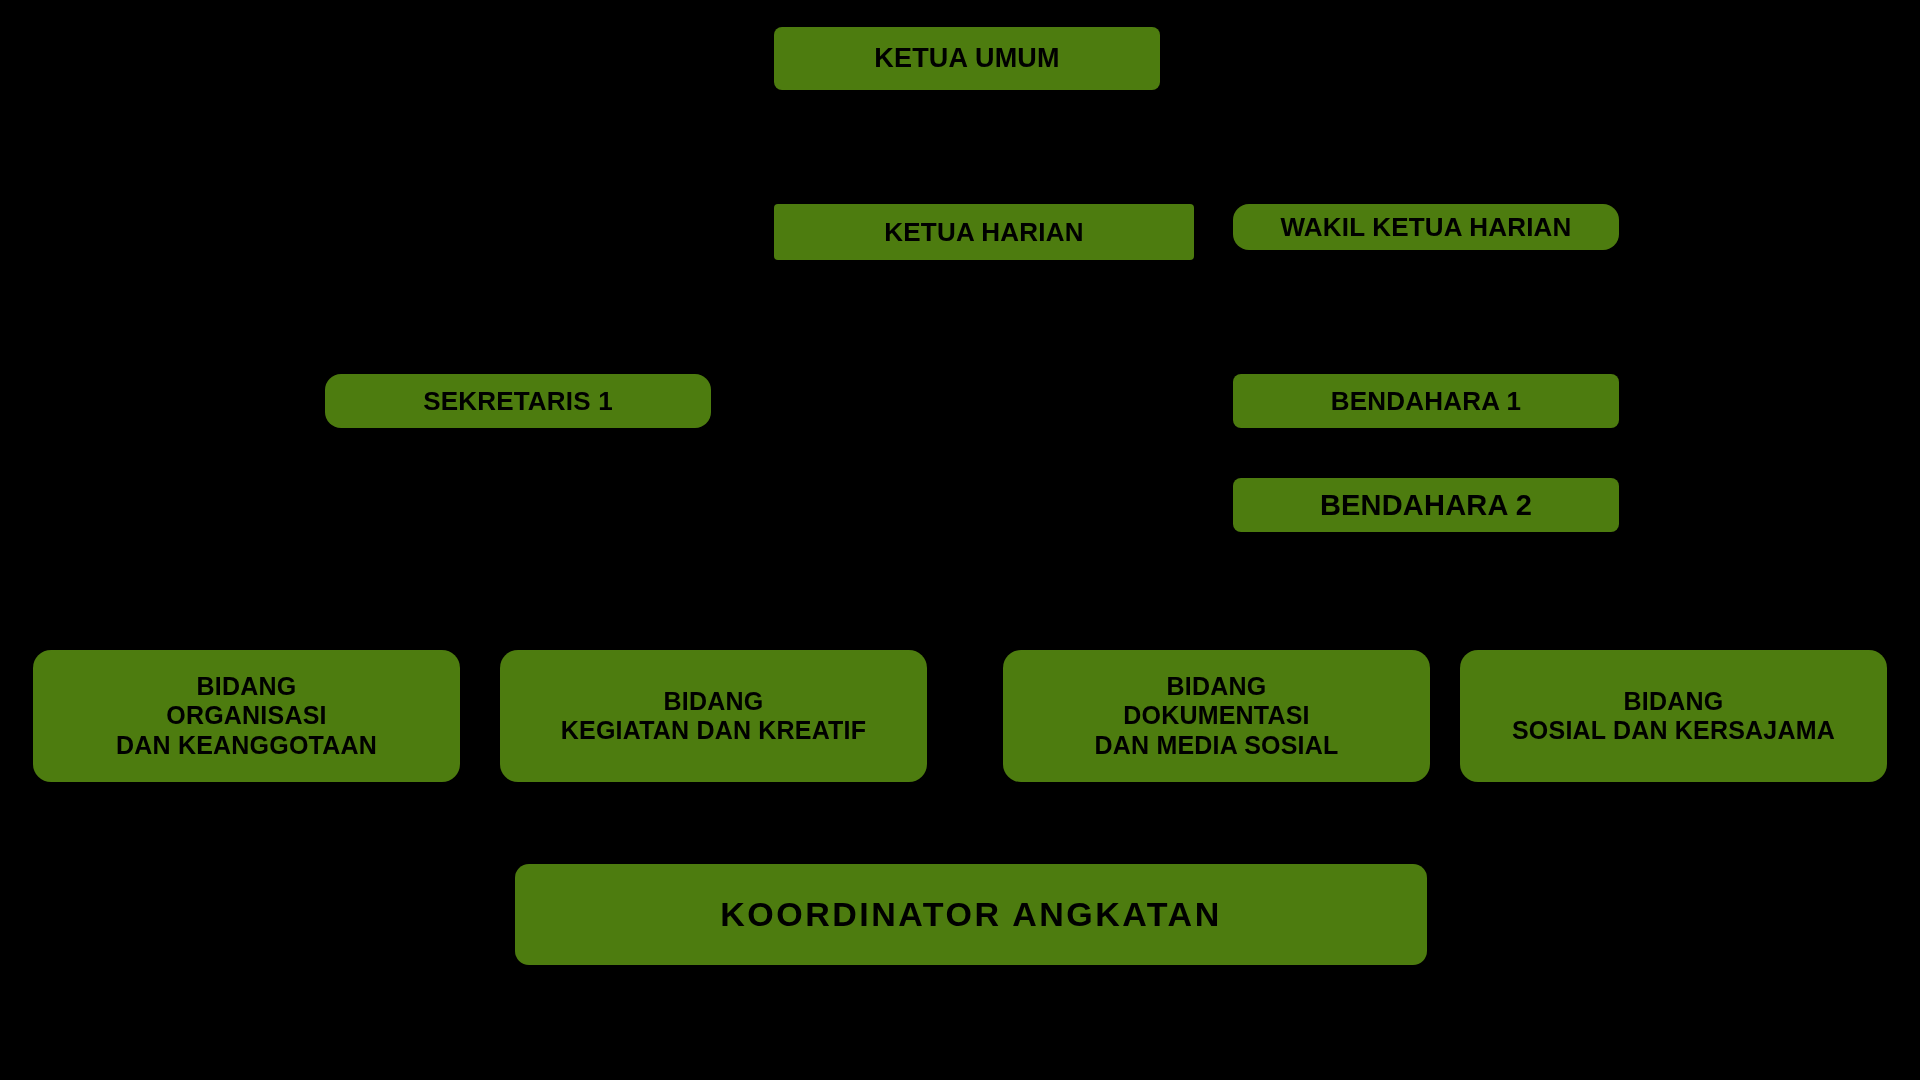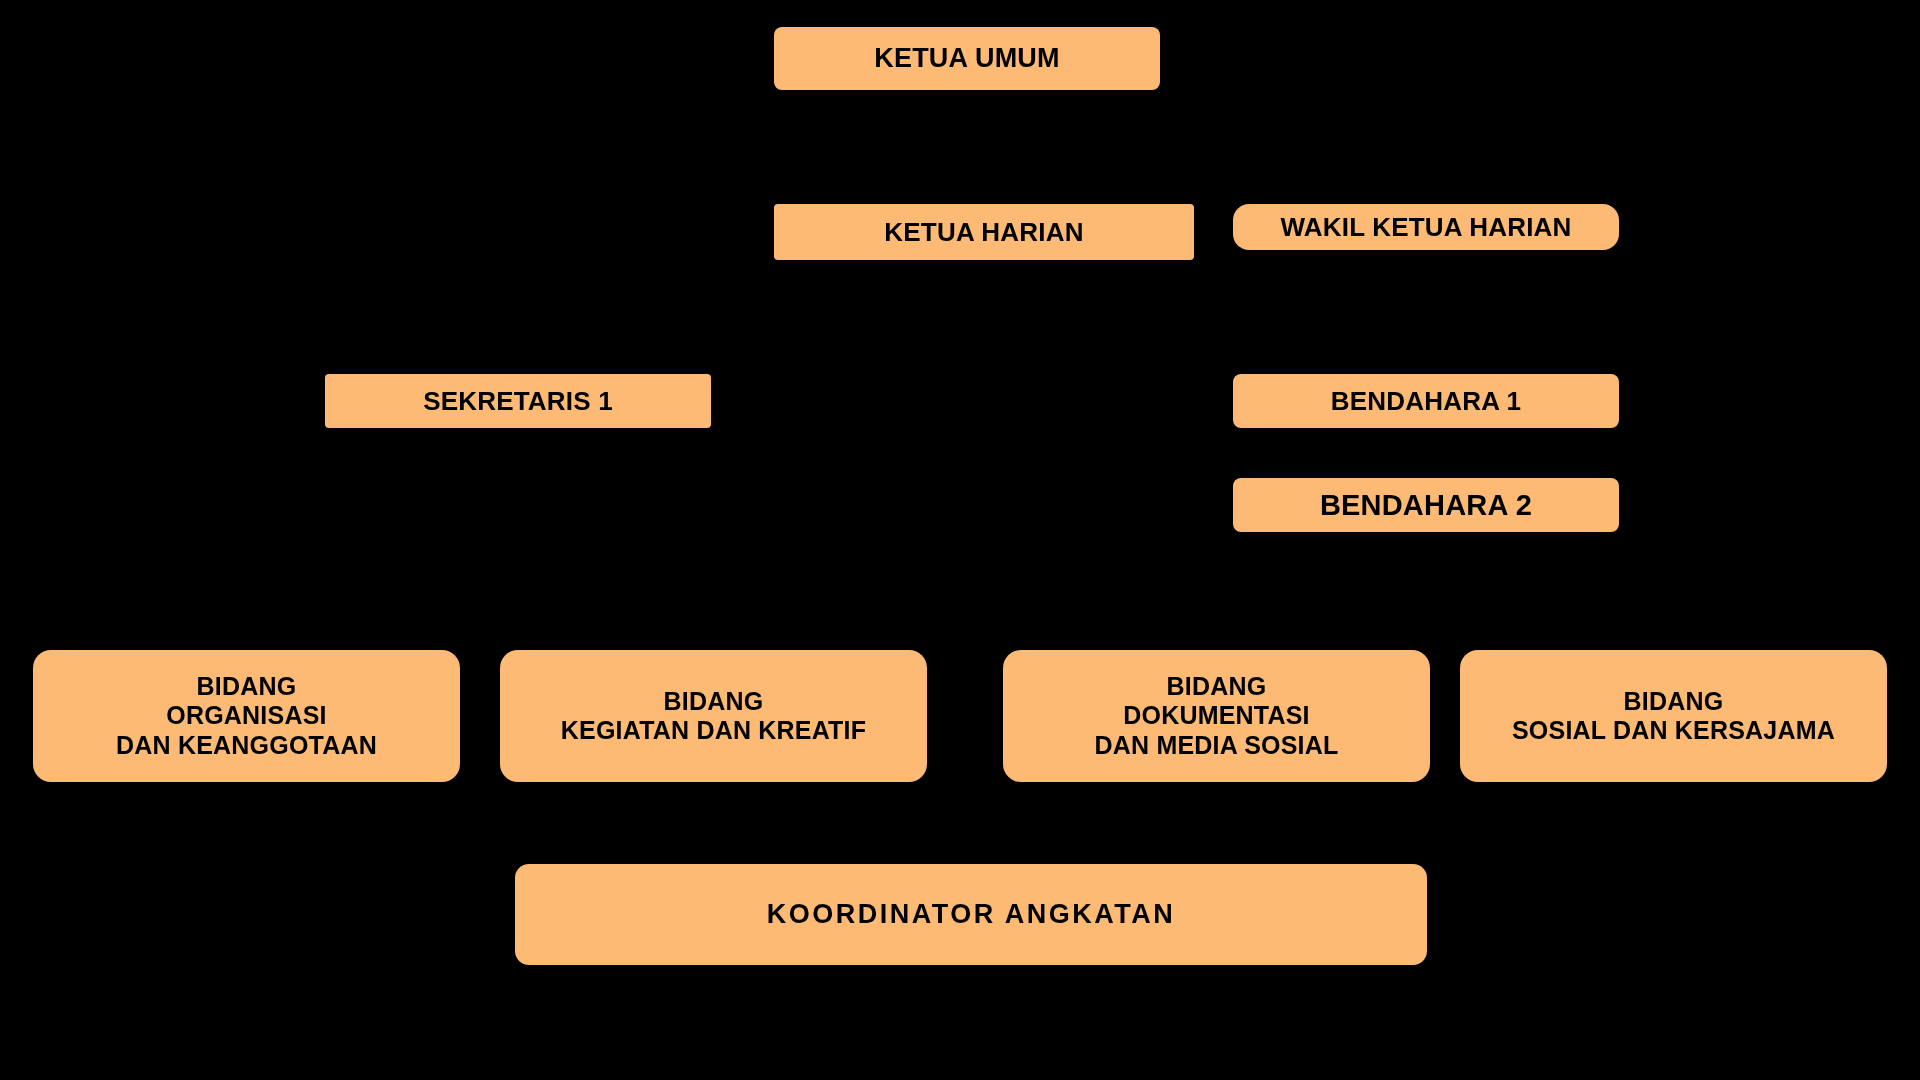--- a/index.html
+++ b/index.html
@@ -10,21 +10,21 @@
   #canvas {
     position: relative;
     width: 1920px;
     height: 1080px;
     background: #000000;
     overflow: hidden;
     font-family: "Liberation Sans", sans-serif;
   }
   .node {
     position: absolute;
-    background: #fdba74;
+    background: #4d7c0f;
     color: #000000;
     display: flex;
     align-items: center;
     justify-content: center;
     text-align: center;
     font-weight: bold;
     text-transform: uppercase;
     box-sizing: border-box;
     line-height: 1.18;
     white-space: pre-line;
@@ -40,21 +40,21 @@
     left: 774px; top: 204px; width: 420px; height: 56px;
     border-radius: 4px; font-size: 26px;
   }
   .n-wakil-ketua-harian {
     left: 1233px; top: 204px; width: 386px; height: 46px;
     border-radius: 16px; font-size: 26px;
   }
   
   .n-sekretaris-1 {
     left: 325px; top: 374px; width: 386px; height: 54px;
-    border-radius: 4px; font-size: 26px;
+    border-radius: 16px; font-size: 26px;
   }
   .n-bendahara-1 {
     left: 1233px; top: 374px; width: 386px; height: 54px;
     border-radius: 8px; font-size: 26px;
   }
   
   .n-sekretaris-2 {
     left: 325px; top: 478px; width: 386px; height: 54px;
     border-radius: 8px; font-size: 26px;
   }
@@ -67,21 +67,21 @@
     top: 650px; width: 427px; height: 132px;
     border-radius: 18px; font-size: 25px;
   }
   .n-bidang-1 { left: 33px; }
   .n-bidang-2 { left: 500px; }
   .n-bidang-3 { left: 1003px; }
   .n-bidang-4 { left: 1460px; }
   
   .n-koordinator {
     left: 515px; top: 864px; width: 912px; height: 101px;
-    border-radius: 14px; font-size: 27px; letter-spacing: 2.5px;
+    border-radius: 14px; font-size: 34px; letter-spacing: 2.5px;
   }
 </style>
 </head>
 <body>
 
 <div id="canvas">
 
   <div class="node n-ketua-umum">KETUA UMUM</div>
 
   <div class="node n-ketua-harian">KETUA HARIAN</div>

